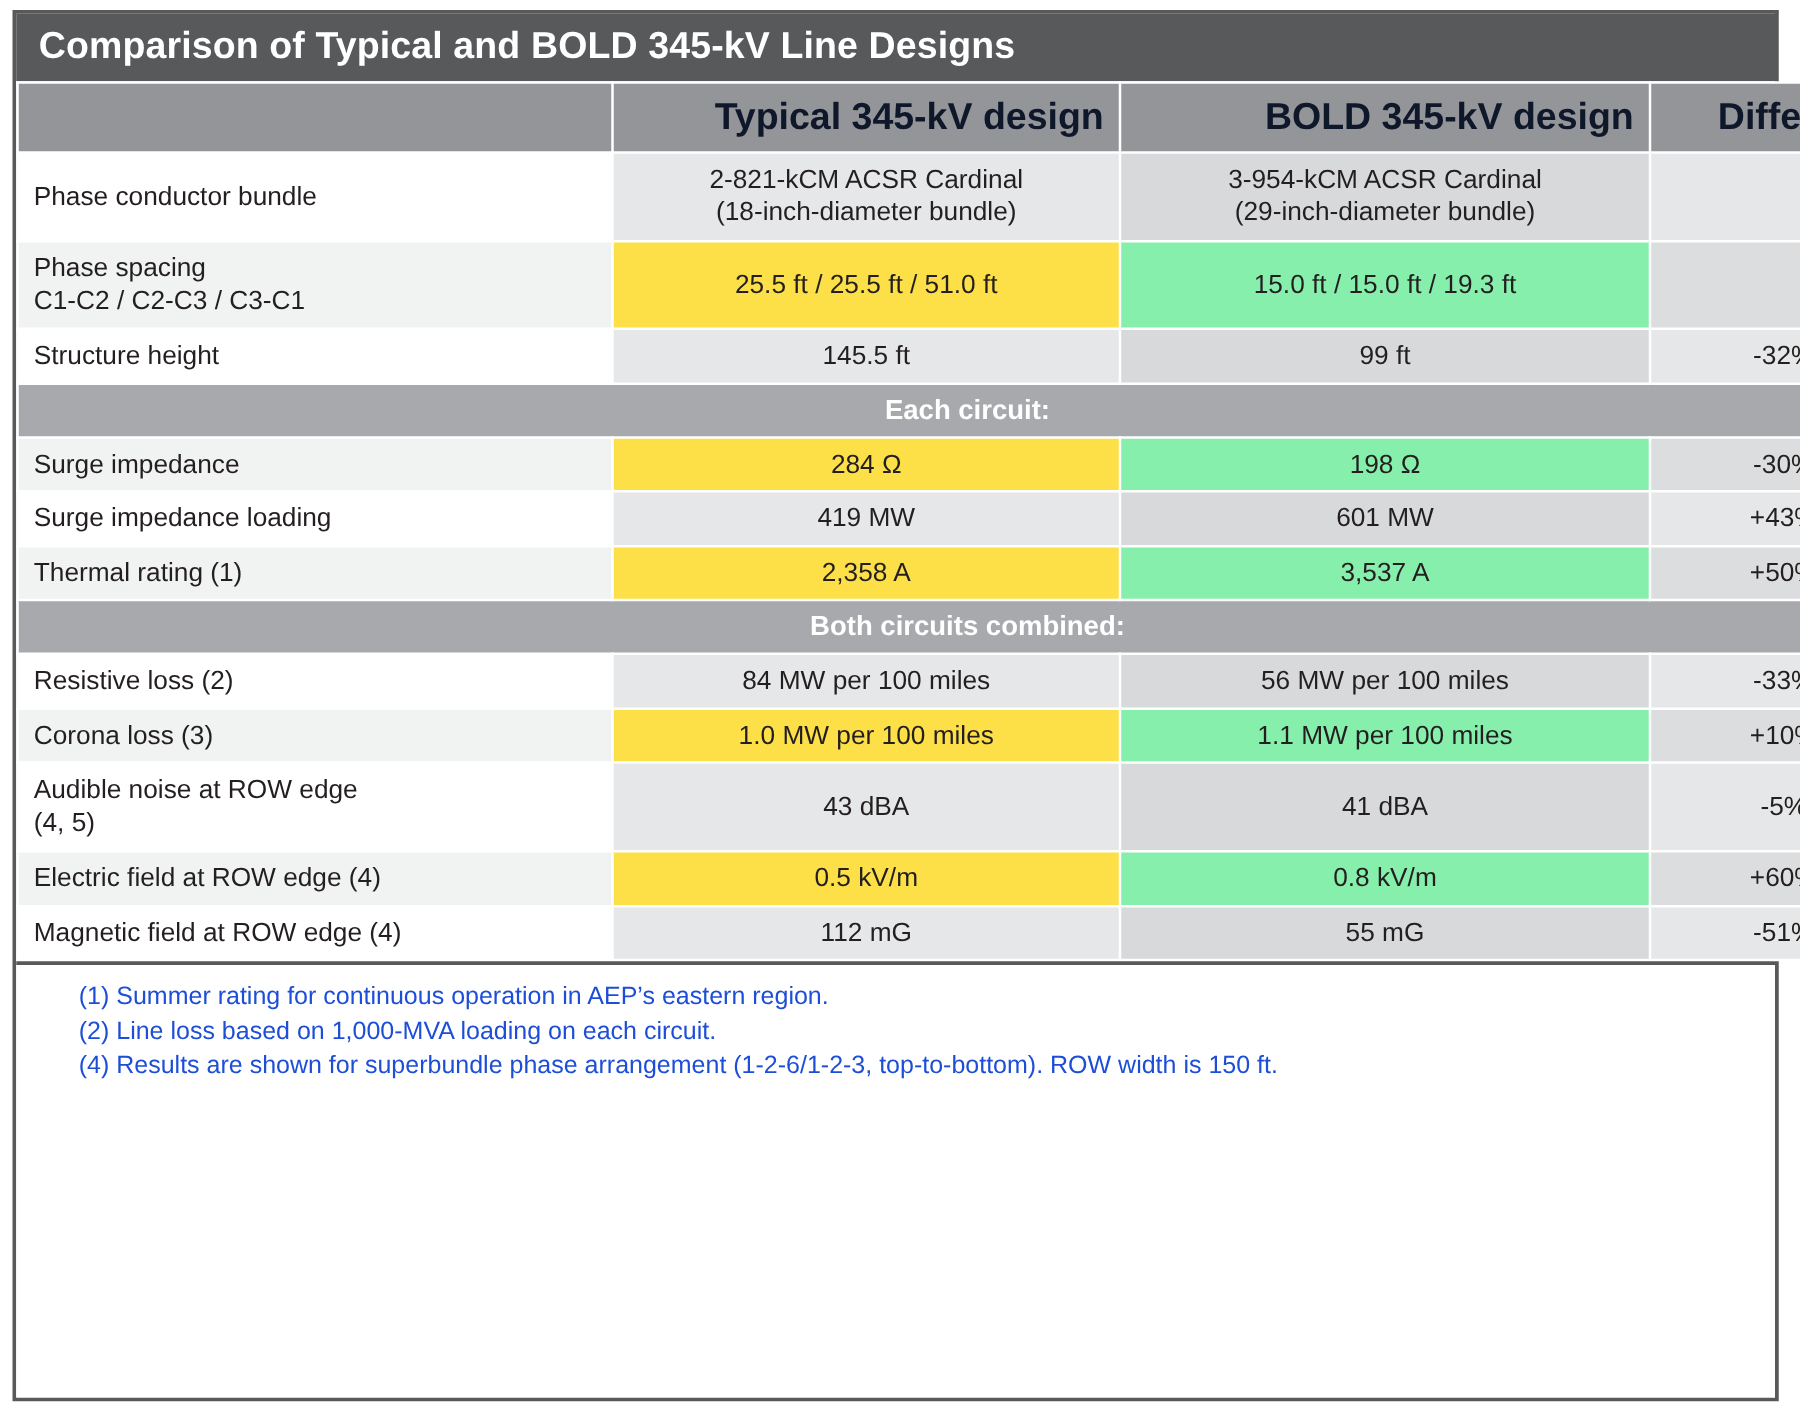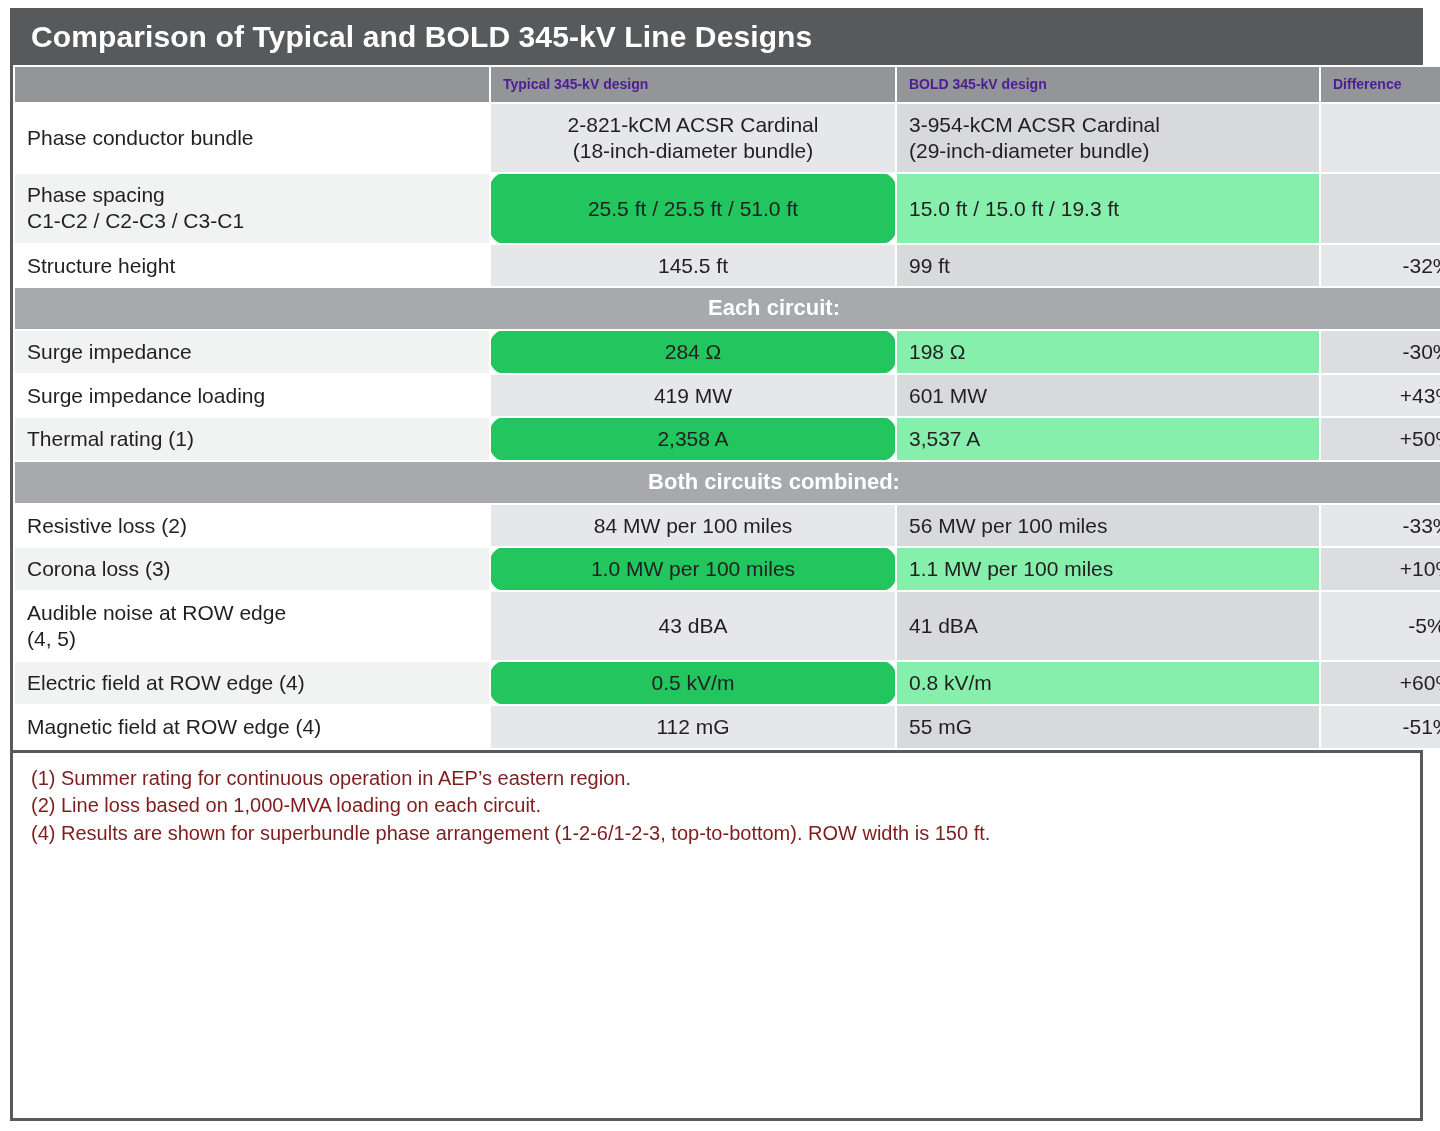--- a/index.html
+++ b/index.html
@@ -46,29 +46,29 @@
   .cell {
     display: table-cell;
     vertical-align: middle;
     border: 2px solid #ffffff;
     padding: 8px 12px;
     font-size: 21px;
     line-height: 1.22;
   }
   .c-label { width: 450px; text-align: left; }
   .c-typ   { width: 380px; text-align: center; }
-  .c-bold  { width: 398px; text-align: left; }
+  .c-bold  { width: 398px; text-align: center; }
   .c-diff  { width: 188px; text-align: center; }
 
   .head-row .cell {
     background: #939598;
-    color: #4c1d95;
+    color: #0f172a;
     font-weight: bold;
-    font-size: 14px;
-    text-align: left;
+    font-size: 30px;
+    text-align: right;
     padding-top: 9px;
     padding-bottom: 9px;
   }
   .head-row .c-label {
     background: #939598;
   }
   .band-row .cell {
     background: #a7a9ac;
     color: #ffffff;
     font-weight: bold;
@@ -76,37 +76,38 @@
     font-size: 22px;
     padding-top: 7px;
     padding-bottom: 7px;
   }
   .light .c-label { background: #ffffff; border-radius: 21px; }
   .light .c-typ   { background: #e6e7e8; }
   .light .c-bold  { background: #d8d9db; }
   .light .c-diff  { background: #e6e7e8; }
 
   .alt .c-label { background: #f1f2f2; }
-  .alt .c-typ   { background: #22c55e; border-radius: 15px; }
+  .alt .c-typ   { background: #fde047; }
   .alt .c-bold  { background: #86efac; }
   .alt .c-diff  { background: #dcdddf; }
 
   .two-line { line-height: 1.25; }
 
   
   .footnotes {
     border-top: 3px solid #58595b;
     padding: 12px 18px 10px 18px;
     background: #ffffff;
     flex: 1 1 auto;
   }
   .footnote {
     font-size: 20px;
     line-height: 1.38;
-    color: #7f1d1d;
+    color: #1d4ed8;
+    margin-left: 32px;
   }
 </style>
 </head>
 <body>
 
 <div class="table-wrap">
   <div class="table-frame">
 
     <div class="title-bar">Comparison of Typical and BOLD 345-kV Line Designs</div>
 

